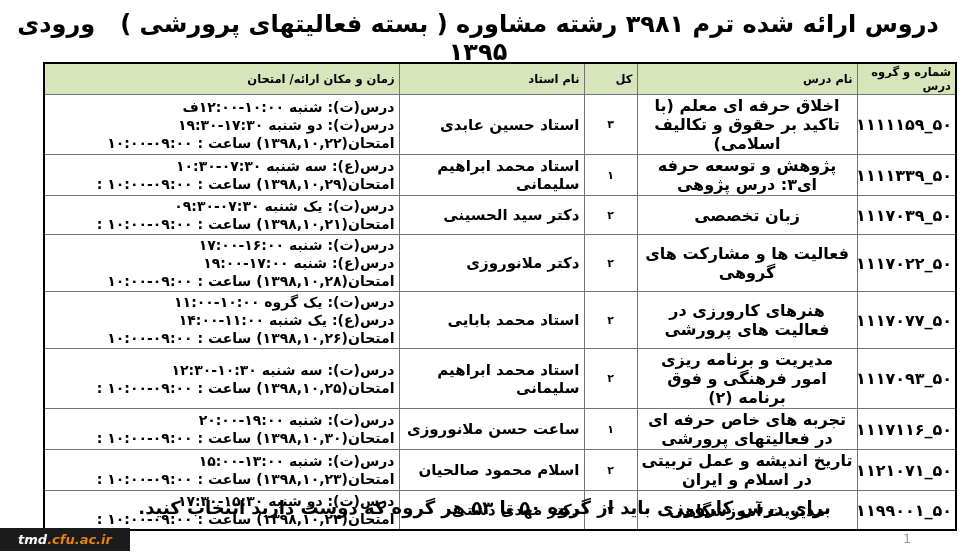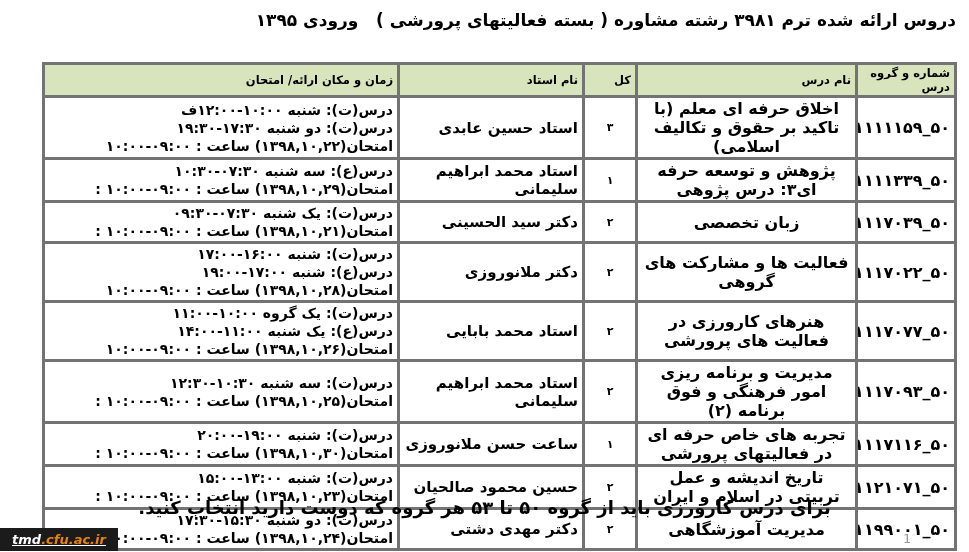--- a/index.html
+++ b/index.html
@@ -1,53 +1,52 @@
 <!DOCTYPE html>
 <html lang="fa" dir="rtl"><head>
 <meta charset="utf-8">
 <style>
   html,body{margin:0;padding:0;}
   body{
     width:969px;height:552px;position:relative;background:#ffffff;
     font-family:"DejaVu Sans", sans-serif;direction:rtl;overflow:hidden;
   }
   .title{
-    position:absolute;top:10px;right:13px;left:0;text-align:right;
-    font-size:17px;font-weight:bold;color:#000;letter-spacing:0;
+    position:absolute;top:10px;right:13px;left:0;text-align:center;
+    font-size:24px;font-weight:bold;color:#000;letter-spacing:0;
   }
   table.courses{
     position:absolute;top:62px;right:12px;width:912px;
     border-collapse:collapse;table-layout:fixed;
     border:2px solid #000;direction:rtl;
   }
   table.courses th, table.courses td{
-    border:3px solid #737373;color:#000;font-weight:bold;
+    border:1px solid #737373;color:#000;font-weight:bold;
     padding:1px 4px;vertical-align:middle;overflow:hidden;
   }
   table.courses th{
     background:var(--header-bg,#d7e4bc);
     font-size:11.5px;height:19px;text-align:right;
   }
   th.h-code{text-align:right;}
   td.cell-code{font-size:16px;text-align:center;}
   td.cell-name{font-size:16px;text-align:center;}
   td.cell-total{font-size:11px;text-align:center;}
   td.cell-instructor{font-size:15px;text-align:right;}
   td.cell-schedule{font-size:14px;text-align:right;padding:2px 4px;}
   td.cell-schedule div{line-height:18px;white-space:nowrap;}
   .footer-note{
     position:absolute;top:497px;right:0;left:0;text-align:center;
     font-size:18px;font-weight:bold;color:#000;
   }
   .watermark{
-    position:absolute;top:528px;left:0;width:118px;height:23px;
+    position:absolute;top:528px;left:0;width:130px;height:23px;
     background:#1b1b1b;color:#fff;font-size:13px;font-weight:bold;
     font-style:italic;line-height:23px;direction:ltr;text-align:center;
     font-family:"DejaVu Sans", sans-serif;
-    text-decoration:underline;
   }
   .watermark .suffix{color:#e8820c;}
   .page-number{
     position:absolute;top:531px;left:903px;color:#9a9a9a;
     font-size:13px;direction:ltr;
   }
 </style>
 </head>
 <body style="--header-bg: #d7e4bc;">
 
@@ -141,21 +140,21 @@
         <td class="cell-instructor">ساعت حسن ملانوروزی</td>
         <td class="cell-schedule">
           <div>درس(ت): شنبه ۱۹:۰۰-۲۰:۰۰</div>
           <div>امتحان(۱۳۹۸,۱۰,۳۰) ساعت : ۰۹:۰۰-۱۰:۰۰ :</div>
         </td>
       </tr>
       <tr>
         <td class="cell-code">۵۰_۱۱۲۱۰۷۱</td>
         <td class="cell-name">تاریخ اندیشه و عمل تربیتی در اسلام و ایران</td>
         <td class="cell-total">۲</td>
-        <td class="cell-instructor">حسین محمود صالحیان</td>
+        <td class="cell-instructor">اسلام محمود صالحیان</td>
         <td class="cell-schedule">
           <div>درس(ت): شنبه ۱۳:۰۰-۱۵:۰۰</div>
           <div>امتحان(۱۳۹۸,۱۰,۲۳) ساعت : ۰۹:۰۰-۱۰:۰۰ :</div>
         </td>
       </tr>
       <tr>
         <td class="cell-code">۵۰_۱۱۹۹۰۰۱</td>
         <td class="cell-name">مدیریت آموزشگاهی</td>
         <td class="cell-total">۲</td>
         <td class="cell-instructor">دکتر مهدی دشتی</td>

